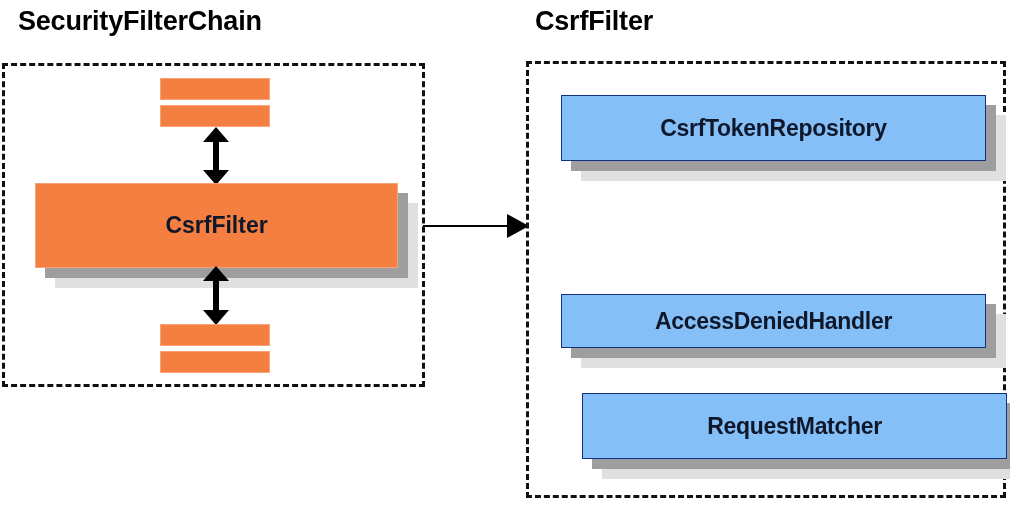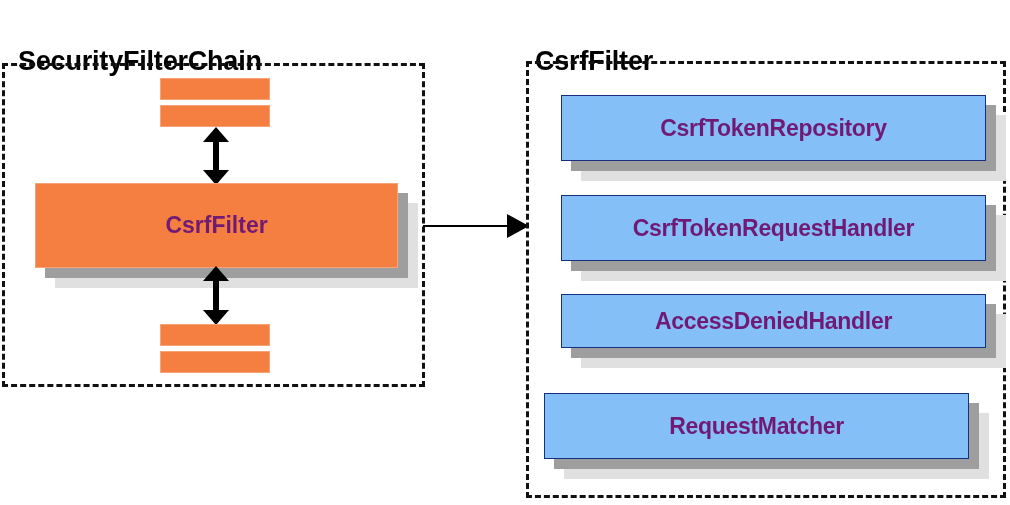--- a/index.html
+++ b/index.html
@@ -21,21 +21,20 @@
   
   .panel-title {
     position: absolute;
     font-family: "Liberation Sans", sans-serif;
     font-weight: bold;
     font-size: 27px;
     line-height: 30px;
     color: #000000;
     white-space: nowrap;
     letter-spacing: -0.2px;
-    margin-top: 40px;
   }
   #title-left  { left: 18px;  top: 6px; }
   #title-right { left: 535px; top: 6px; }
 
   
   .dashed-box {
     position: absolute;
     border: 3px dashed #111111;
     box-sizing: border-box;
     background: transparent;
@@ -65,21 +64,21 @@
     width: 100%; height: 100%;
   }
   .node .face {
     left: 0; top: 0;
     width: 100%; height: 100%;
     display: flex;
     align-items: center;
     justify-content: center;
     font-family: "Liberation Sans", sans-serif;
     font-weight: bold;
-    color: #701a75;
+    color: #0f172a;
   }
 
   
   .node-orange .face {
     background: #f57f40;
     border: 1px solid #f8a377;
     font-size: 23px;
   }
 
   
@@ -185,31 +184,26 @@
   <div class="panel-title" id="title-right">CsrfFilter</div>
 
   <div class="dashed-box" id="container-right"></div>
 
   <div class="node node-blue" style="left:561px; top:95px; width:425px; height:66px;">
     <div class="shadow-far"></div>
     <div class="shadow-near"></div>
     <div class="face">CsrfTokenRepository</div>
   </div>
 
-  <div class="node node-blue" style="left:561px; top:195px; width:425px; height:66px;">
-    <div class="shadow-far"></div>
-    <div class="shadow-near"></div>
-    <div class="face">CsrfTokenRequestHandler</div>
-  </div>
 
   <div class="node node-blue" style="left:561px; top:294px; width:425px; height:54px;">
     <div class="shadow-far"></div>
     <div class="shadow-near"></div>
     <div class="face">AccessDeniedHandler</div>
   </div>
 
-  <div class="node node-blue" style="left:544px; top:393px; width:425px; height:66px;">
+  <div class="node node-blue" style="left:582px; top:393px; width:425px; height:66px;">
     <div class="shadow-far"></div>
     <div class="shadow-near"></div>
     <div class="face">RequestMatcher</div>
   </div>
 
 </div>
 
 </body></html>

